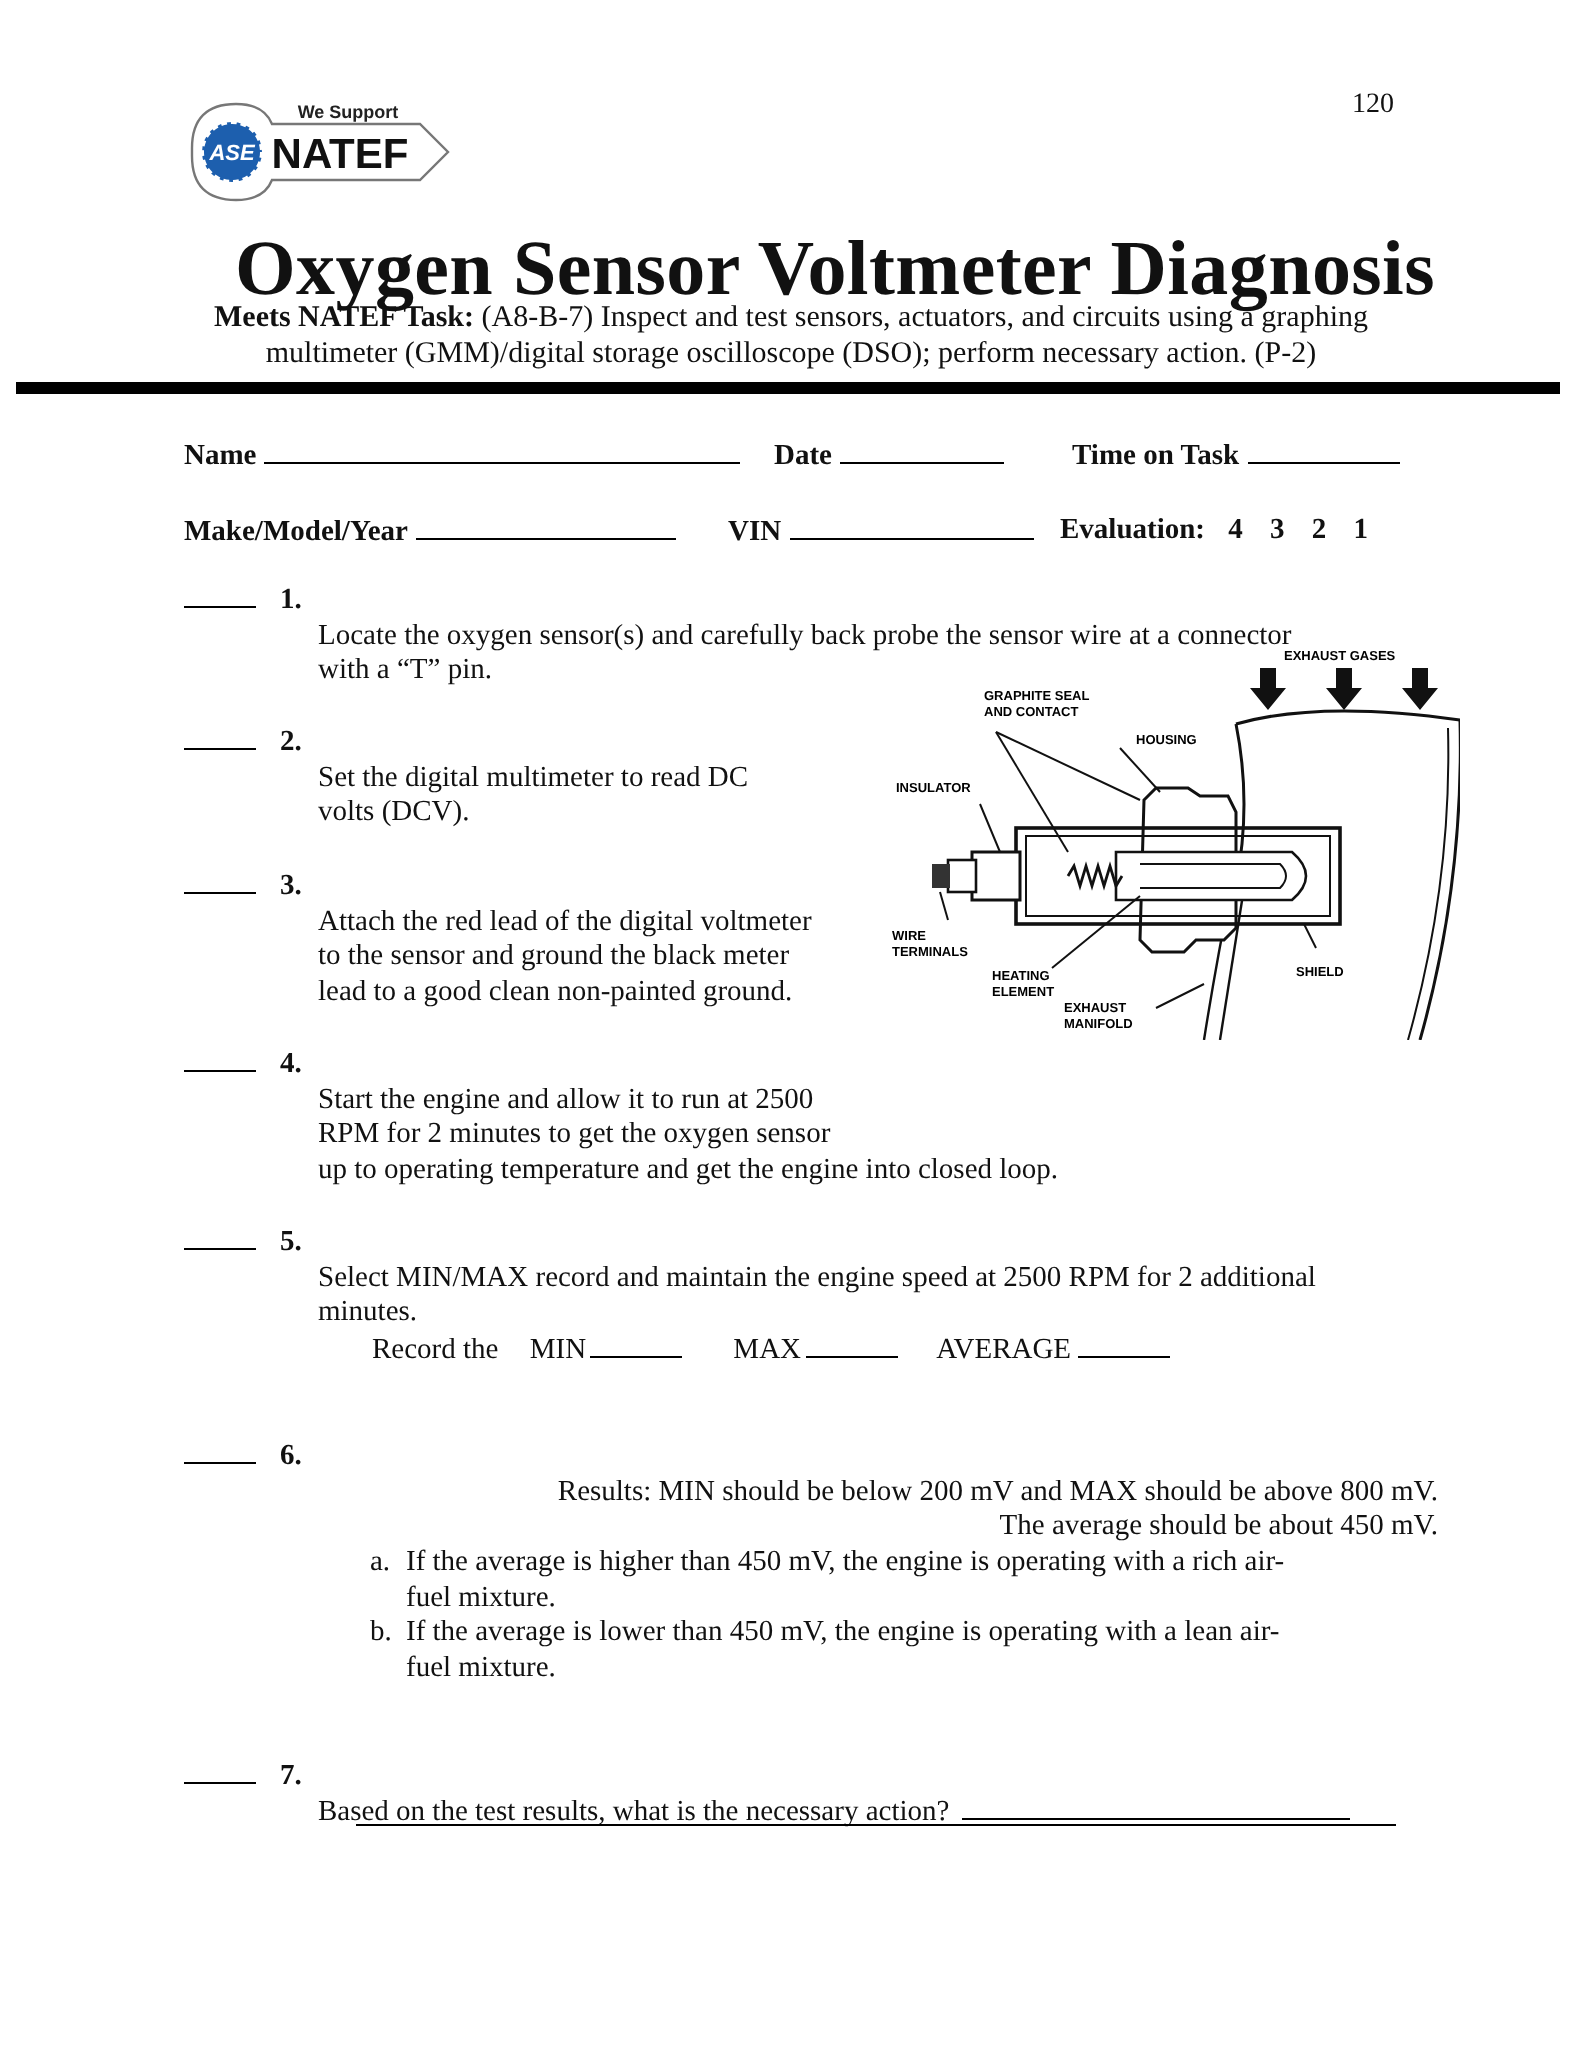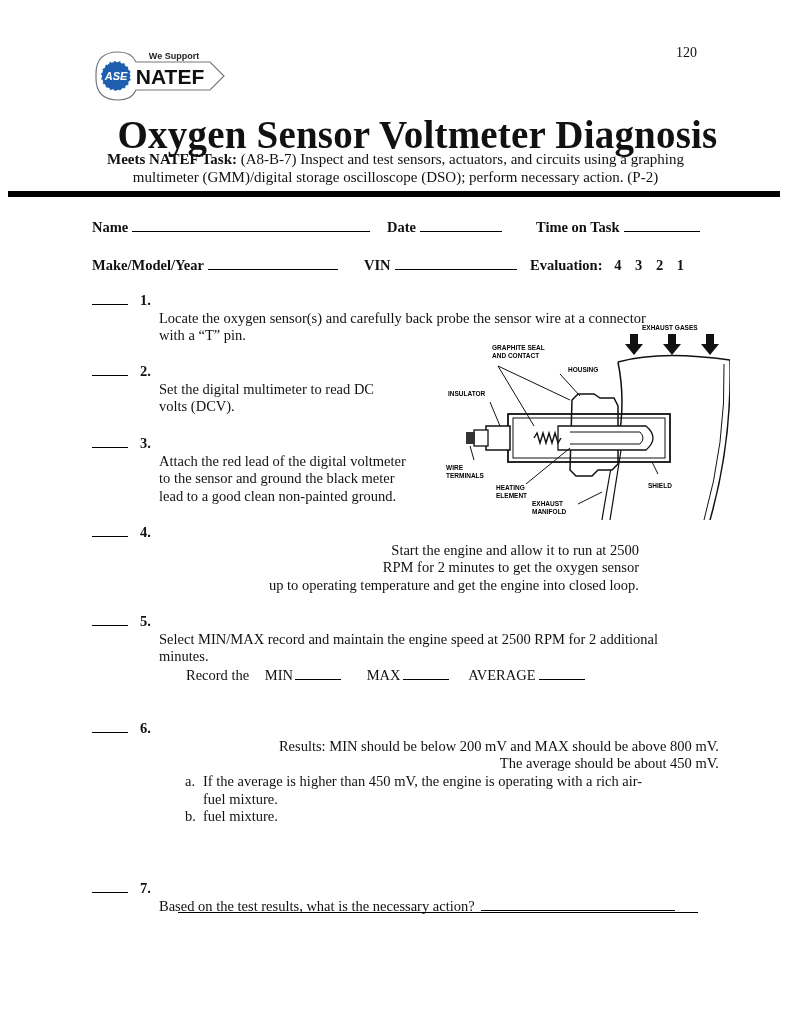--- a/index.html
+++ b/index.html
@@ -97,21 +97,21 @@
   <div class="stext">
     <div>Attach the red lead of the digital voltmeter</div>
     <div>to the sensor and ground the black meter</div>
     <div>lead to a good clean non-painted ground.</div>
   </div>
 </div>
 
 <div class="abs step" style="top:524px; width:560px;">
   <span class="blank"></span>
   <span class="num">4.</span>
-  <div class="stext" style="width:480px;text-align:right;">
+  <div class="stext" style="width:480px;">
     <div>Start the engine and allow it to run at 2500</div>
     <div>RPM for 2 minutes to get the oxygen sensor</div>
     <div>up to operating temperature and get the engine into closed loop.</div>
   </div>
 </div>
 
 <div class="abs step" style="top:613px; width:620px;">
   <span class="blank"></span>
   <span class="num">5.</span>
   <div class="stext" style="width:560px;">
@@ -140,20 +140,21 @@
   <span class="lbl">a.</span>
   <div class="txt">
     <div>If the average is higher than 450 mV, the engine is operating with a rich air-</div>
     <div>fuel mixture.</div>
   </div>
 </div>
 
 <div class="abs sub" style="top:808px; width:520px; height:36px;">
   <span class="lbl">b.</span>
   <div class="txt">
+    <div>If the average is lower than 450 mV, the engine is operating with a lean air-</div>
     <div>fuel mixture.</div>
   </div>
 </div>
 
 <div class="abs step" style="top:880px; width:620px;">
   <span class="blank"></span>
   <span class="num">7.</span>
   <div class="stext" style="width:560px;">
     <span>Based on the test results, what is the necessary action?</span><span style="display:inline-block; width:194px; border-bottom:1px solid #000; height:10px; margin-left:6px;"></span>
   </div>

